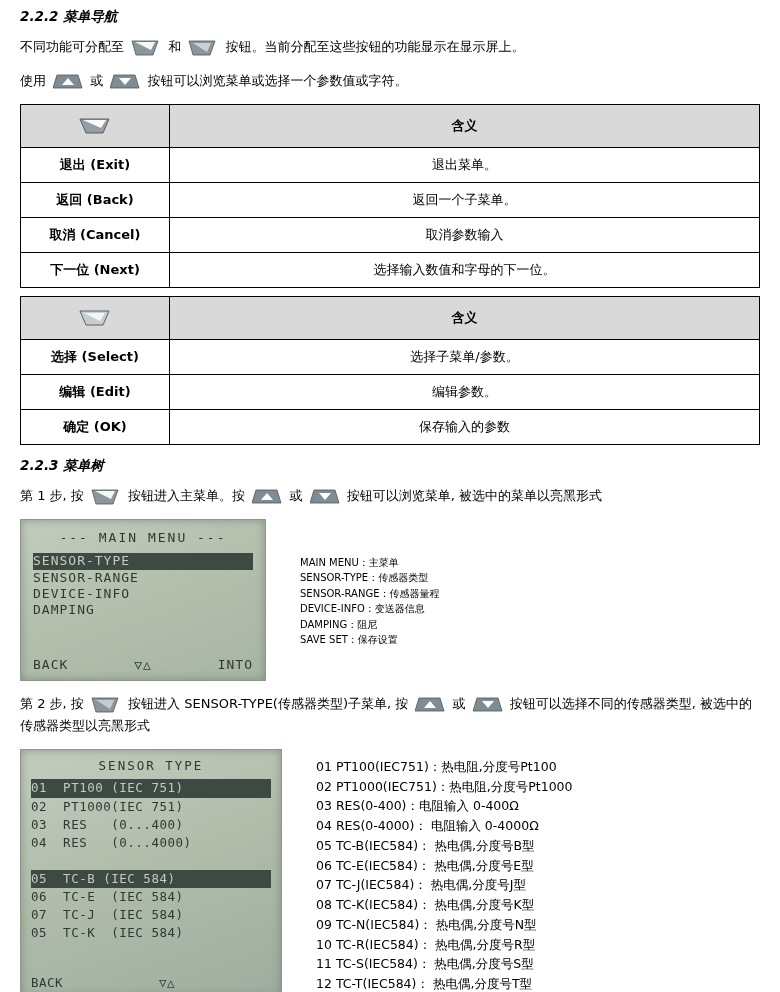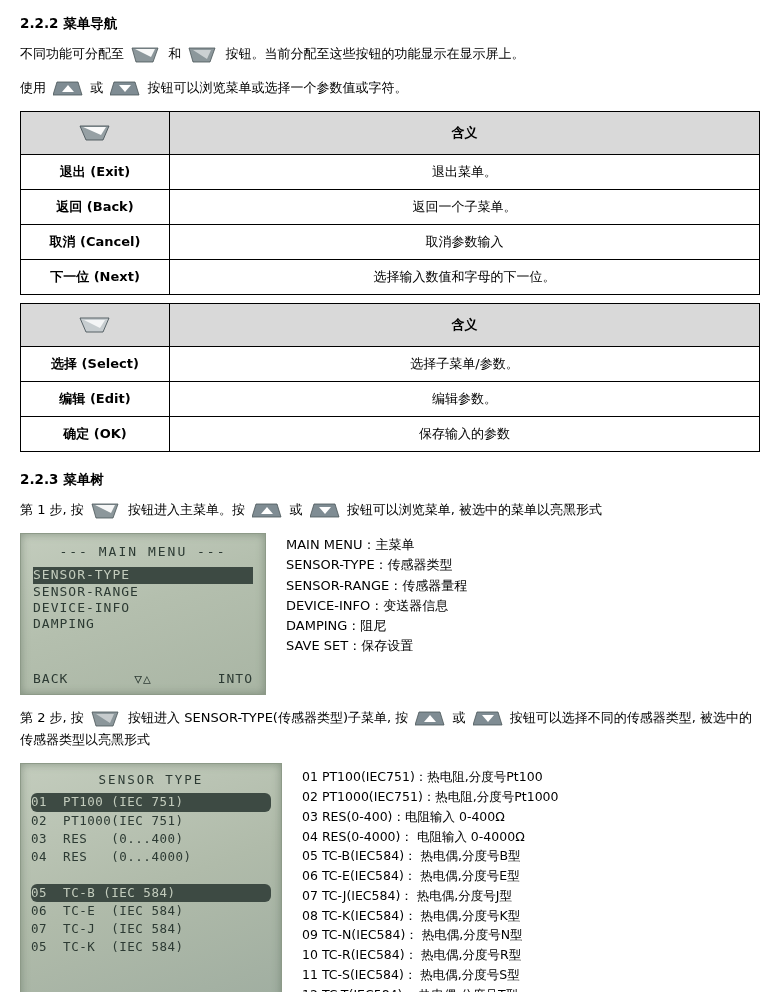--- a/index.html
+++ b/index.html
@@ -17,21 +17,22 @@
     overflow: hidden;
   }
   .page {
     padding: 8px 20px 0 20px;
     box-sizing: border-box;
     width: 780px;
   }
   h2.section {
     font-size: 13.5px;
     font-weight: bold;
-    margin: 7px 0 10px 0;
+    margin: 0 0 10px 0;
+    font-style: italic;
   }
   p.para {
     margin: 0 0 12px 0;
     line-height: 1.7;
     font-size: 13px;
   }
   
   .key {
     display: inline-block;
     vertical-align: middle;
@@ -64,22 +65,22 @@
   }
   table.keytable th.iconcol {
     width: 128px;
   }
   .spacer8 { height: 8px; }
   .spacer12 { height: 12px; }
 
   
   .lcd-row {
     display: flex;
-    align-items: flex-start;
-    gap: 20px;
+    align-items: center;
+    gap: 34px;
     margin-top: 10px;
   }
   .lcd {
     background: #b9c3b2;
     border: 1px solid #8d9a88;
     font-family: "DejaVu Sans Mono", "Liberation Mono", monospace;
     color: #2c3a33;
     position: relative;
     box-shadow: inset 0 0 8px rgba(90,105,90,.55);
   }
@@ -99,35 +100,35 @@
   }
   .lcd1 .foot {
     position: absolute;
     left: 12px; right: 12px; bottom: 8px;
     display: flex;
     justify-content: space-between;
     align-items: center;
   }
   .legend {
     font-family: "DejaVu Sans", "Liberation Sans", sans-serif;
-    font-size: 13px;
+    font-size: 10px;
     line-height: 1.55;
     padding-top: 2px;
   }
   .lcd2 {
     width: 240px;
     height: 230px;
     padding: 8px 10px;
     font-size: 12.5px;
     letter-spacing: 0.5px;
     background: linear-gradient(160deg,#c3ccbd 0%, #b0bbaa 50%, #9fada0 100%);
   }
   .lcd2 .title { text-align:center; letter-spacing: 2px; margin-bottom: 6px; }
   .lcd2 .item { line-height: 1.45; white-space: pre; }
-  .lcd2 .item.sel { background: #3d4a43; color: #c3ccbd; border-radius: 6px; }
+  .lcd2 .item.sel { background: #3d4a43; color: #c3ccbd; }
   .lcd2 .foot {
     position:absolute; left:10px; right:10px; bottom:6px;
     display:flex; justify-content:space-between;
   }
   .legend2 {
     font-family: "DejaVu Sans", "Liberation Sans", sans-serif;
     font-size: 12.5px;
     line-height: 1.58;
     padding-top: 4px;
   }

